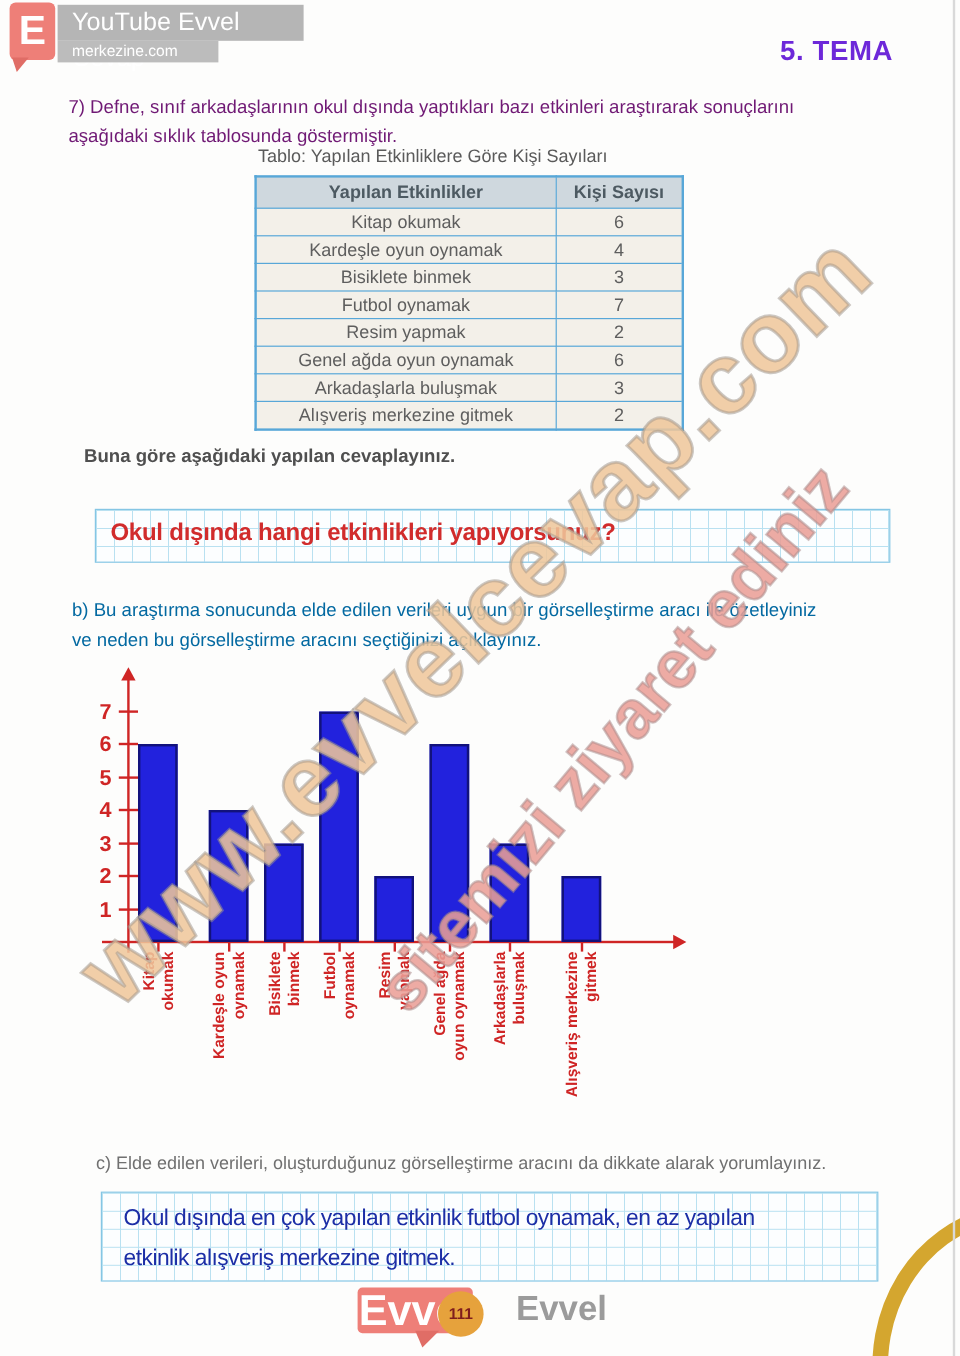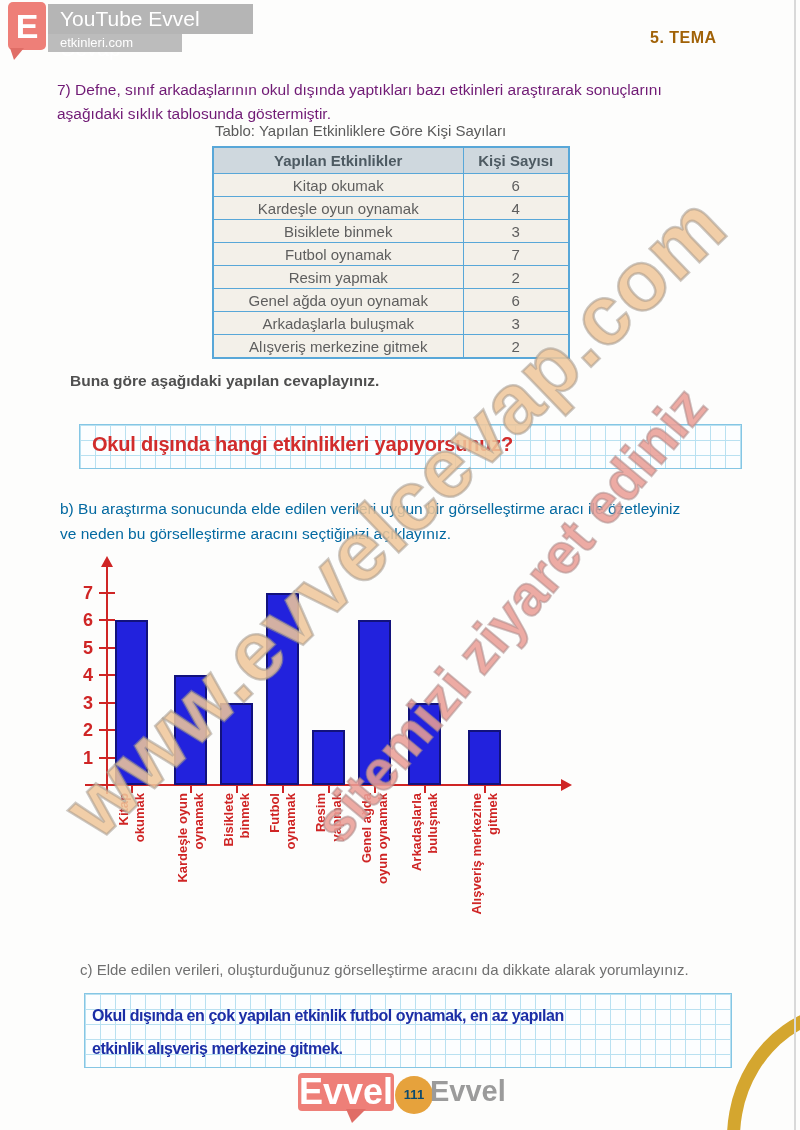--- a/index.html
+++ b/index.html
@@ -10,21 +10,21 @@
 
   
   .badge { position:absolute; left:8px; top:2px; width:38px; height:48px; background:#ee7f78; border-radius:5px;
            color:#fff; font-size:34px; font-weight:bold; text-align:center; line-height:48px; }
   .badge::after { content:""; position:absolute; left:2px; top:46px; border-left:4px solid transparent;
            border-right:10px solid transparent; border-top:12px solid #e06d66; }
   .hbar1 { position:absolute; left:48px; top:4px; width:205px; height:30px; background:#b5b5b5;
            color:#fff; font-size:21px; line-height:30px; padding-left:12px; }
   .hbar2 { position:absolute; left:48px; top:34px; width:134px; height:18px; background:#bcbcbc;
            color:#fff; font-size:13px; line-height:18px; padding-left:12px; }
-  .tema  { position:absolute; left:650px; top:29px; font-size:16px; font-weight:bold; color:#a16207; letter-spacing:.5px; }
+  .tema  { position:absolute; left:650px; top:29px; font-size:23px; font-weight:bold; color:#6d28d9; letter-spacing:.5px; }
 
   
   .q7 { position:absolute; left:57px; top:78px; width:700px; font-size:15.5px; line-height:24px;
         color:#701a75; white-space:pre-line; }
   .tbl-title { position:absolute; left:215px; top:122px; font-size:15px; color:#5a5a5a; }
   .prompt { position:absolute; left:70px; top:372px; font-size:15.5px; font-weight:bold; color:#4f4f4f; }
   .qa { position:absolute; left:62px; top:399px; font-size:15px; color:#707070; }
   .qb { position:absolute; left:60px; top:496px; width:700px; font-size:15.5px; line-height:25px;
         color:#0369a1; white-space:pre-line; }
   .qc { position:absolute; left:80px; top:961px; font-size:15px; color:#707070; }
@@ -33,21 +33,21 @@
 
   
   .grid-box { position:absolute; background-color:#fcfeff; border:1px solid #85c6e4;
       background-image:linear-gradient(to right,#b9e1f1 1px,transparent 1px),
                        linear-gradient(to bottom,#b9e1f1 1px,transparent 1px);
       background-size:15px 15px; overflow:hidden; }
   .box-a { left:79px; top:424px; width:663px; height:45px; }
   .box-a span { display:block; padding:8px 0 0 12px; font-size:20px; font-weight:bold; color:#d12c2c;
       letter-spacing:-0.2px; white-space:pre; }
   .box-c { left:84px; top:993px; width:648px; height:75px; }
-  .box-c span { display:block; padding:5px 0 0 7px; font-size:16px; font-weight:bold; color:#1c2ea6;
+  .box-c span { display:block; padding:5px 0 0 18px; font-size:19px; font-weight:normal; color:#1c2ea6;
       line-height:33px; letter-spacing:-0.45px; white-space:pre; }
 
   
   #chart { position:absolute; left:55px; top:558px; width:600px; height:385px; }
   .yaxis { position:absolute; left:51px; top:8px; width:2px; height:228px; background:#cf2525; }
   .xaxis { position:absolute; left:30px; top:226px; width:478px; height:2px; background:#cf2525; }
   .yarrow { position:absolute; left:46px; top:-2px; width:0; height:0;
       border-left:6px solid transparent; border-right:6px solid transparent; border-bottom:11px solid #cf2525; }
   .xarrow { position:absolute; left:506px; top:221px; width:0; height:0;
       border-top:6px solid transparent; border-bottom:6px solid transparent; border-left:11px solid #cf2525; }
@@ -57,22 +57,22 @@
   .bar { position:absolute; width:33px; background:#2222dd; border:2px solid #12127c; }
   .xtick { position:absolute; width:2px; height:8px; background:#cf2525; }
   .xlabel { position:absolute; width:130px; transform-origin:0 0; transform:rotate(-90deg);
       text-align:right; font-size:13px; font-weight:bold; color:#cf2525; line-height:15.5px; white-space:pre-line; }
 
   
   .flogo-box { position:absolute; left:298px; top:1073px; width:96px; height:38px; background:#ee7f78;
       border-radius:4px; color:#fff; font-size:36px; font-weight:bold; text-align:center; line-height:37px; }
   .flogo-box::after { content:""; position:absolute; left:48px; top:36px; border-left:6px solid transparent;
       border-right:14px solid transparent; border-top:14px solid #e06d66; }
-  .fcircle { position:absolute; left:395px; top:1076px; width:38px; height:38px; border-radius:50%;
-      background:#e6a23c; color:#0c4a6e; font-size:13px; font-weight:bold; text-align:center; line-height:38px; }
+  .fcircle { position:absolute; left:365px; top:1076px; width:38px; height:38px; border-radius:50%;
+      background:#e6a23c; color:#7f1d1d; font-size:13px; font-weight:bold; text-align:center; line-height:38px; }
   .fcevap { position:absolute; left:430px; top:1075px; font-size:29px; font-weight:bold; color:#9b9b9b; }
 
   .gold-arc { position:absolute; left:727px; top:1003px; width:250px; height:270px; border-radius:50%;
       border:13px solid #d4a62f; background:transparent; }
 
   
   .wm { position:absolute; pointer-events:none; z-index:60; text-align:center; font-weight:bold; white-space:nowrap; }
   .wm1 { left:-80px; top:468px; width:950px; font-size:84px; letter-spacing:1px;
       color:rgba(248,205,158,0.78); -webkit-text-stroke:2.5px rgba(160,150,140,0.5);
       text-shadow:0 0 1px rgba(150,140,130,0.4); transform:rotate(-44deg); }
@@ -94,21 +94,21 @@
 
 <div class="page">
 
   <div class="badge">
     <span>E</span>
   </div>
   <div class="hbar1">
     <span>YouTube Evvel Cevap</span>
   </div>
   <div class="hbar2">
-    <span>etkinleri.com</span>
+    <span>merkezine.com</span>
   </div>
   <div class="tema">5. TEMA</div>
 
   <p class="q7">7) Defne, sınıf arkadaşlarının okul dışında yaptıkları bazı etkinleri araştırarak sonuçlarını
 aşağıdaki sıklık tablosunda göstermiştir.</p>
 
   <div class="tbl-title">Tablo: Yapılan Etkinliklere Göre Kişi Sayıları</div>
   <table>
     <thead>
       <tr>

